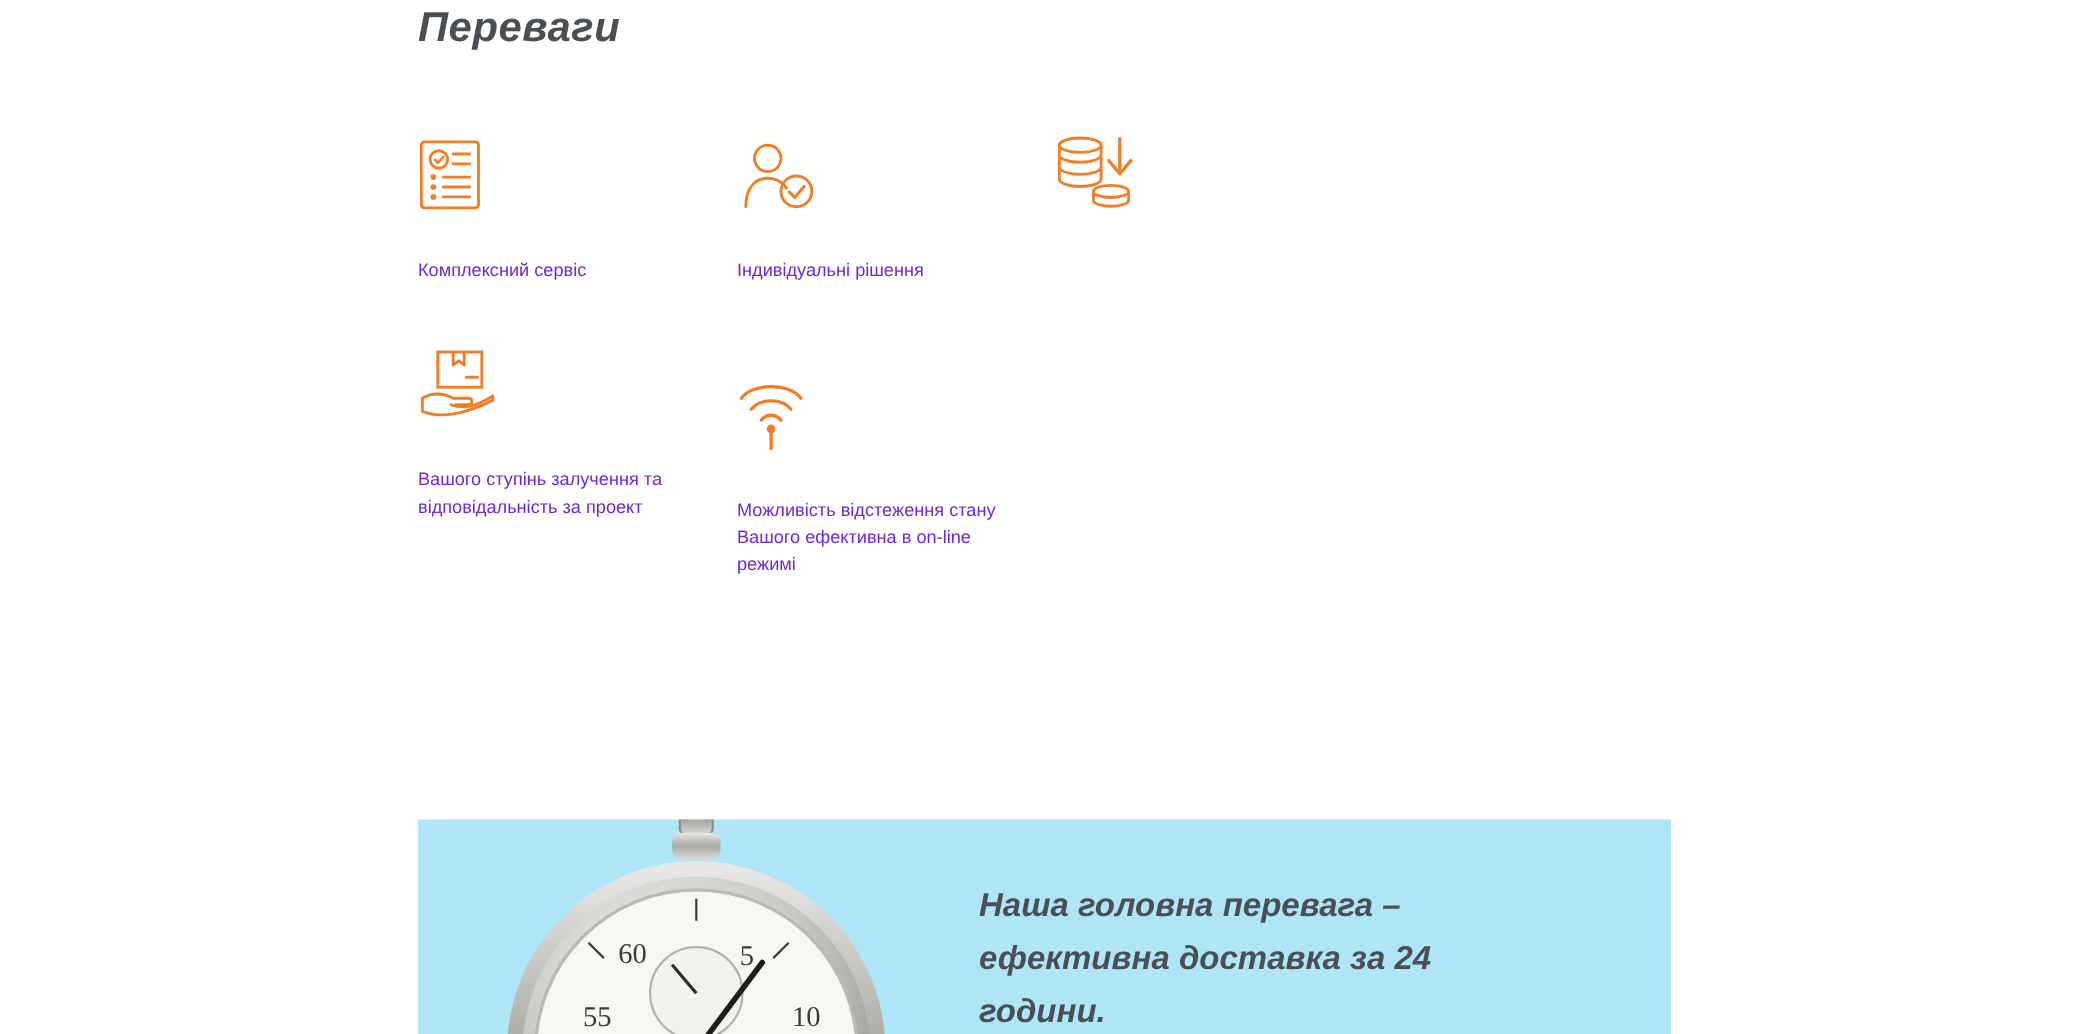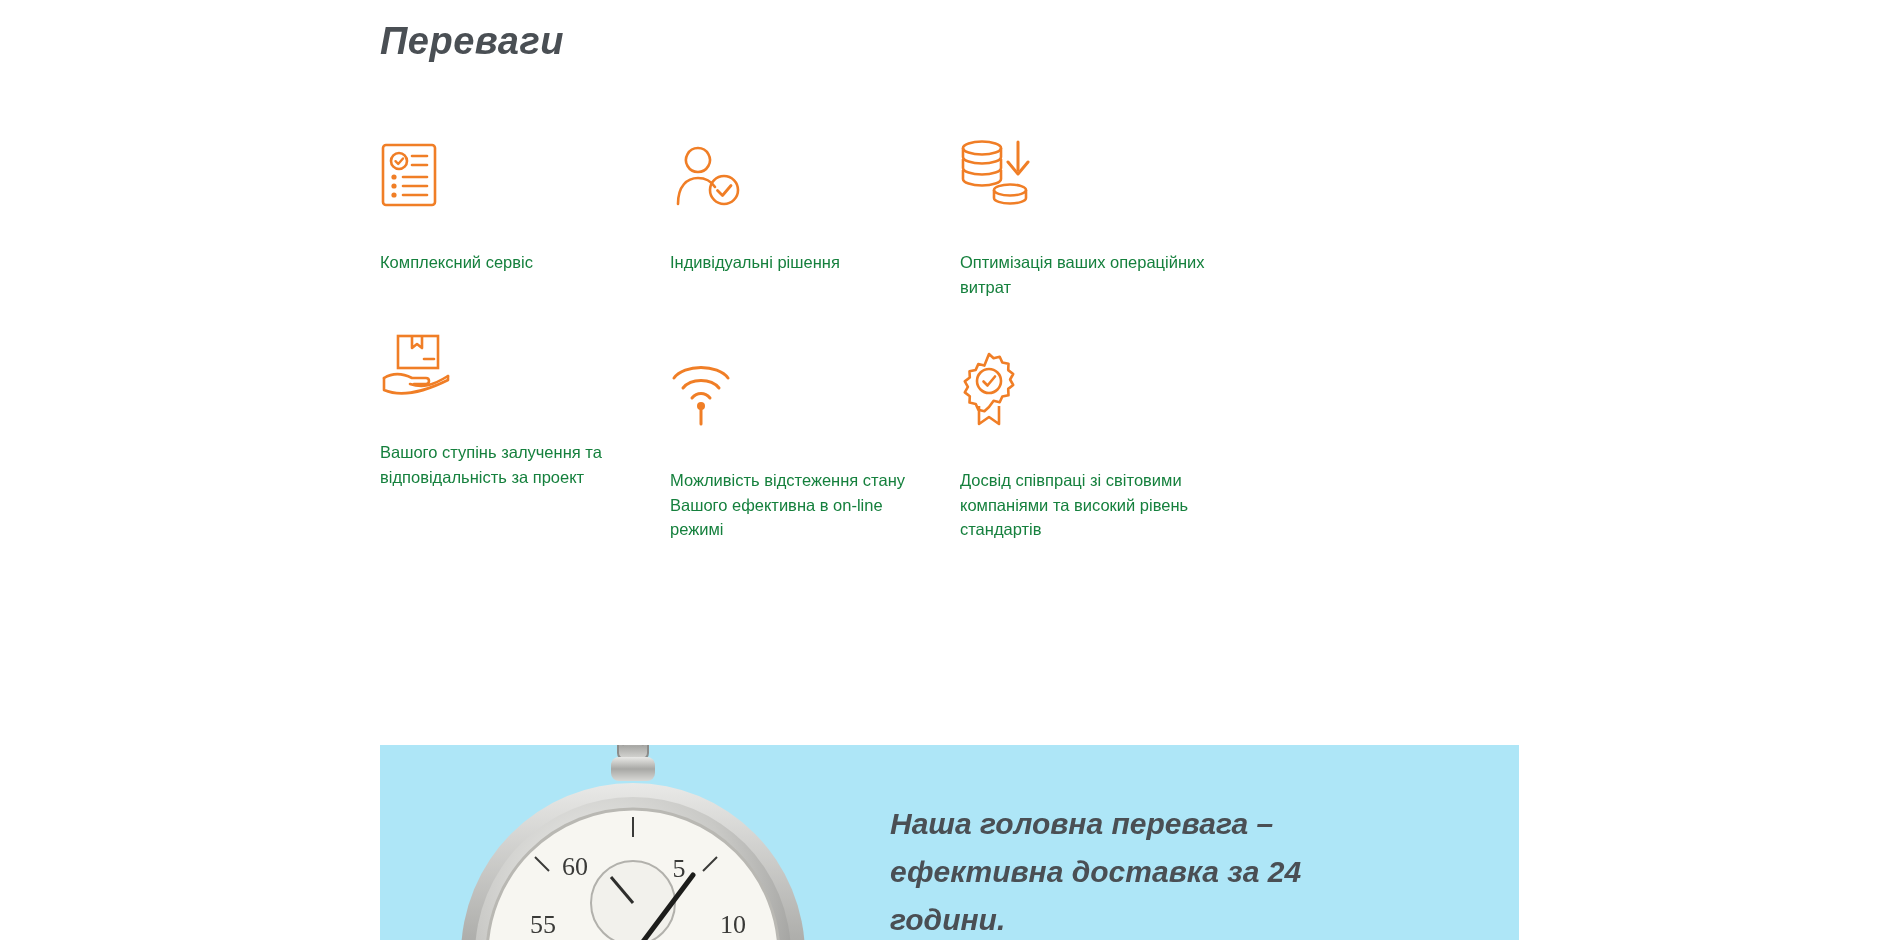--- a/index.html
+++ b/index.html
@@ -14,21 +14,21 @@
   }
   .page {
     position: relative;
     width: 1897px;
     height: 940px;
     background: #ffffff;
   }
   .content {
     position: absolute;
     left: 380px;
-    top: 16px;
+    top: 0;
     width: 1140px;
   }
   .section-title {
     font-size: 38px;
     font-weight: bold;
     font-style: italic;
     color: #4a4f54;
     letter-spacing: 0.5px;
     margin: 0;
     padding-top: 0px;
@@ -45,21 +45,21 @@
   }
   .feature-icon {
     height: 80px;
     display: flex;
     align-items: flex-end;
     margin-bottom: 42px;
   }
   .feature-label {
     font-size: 16.5px;
     line-height: 24.5px;
-    color: #15803d;
+    color: #6d28d9;
     max-width: 262px;
   }
   .row2 {
     margin-top: 28px;
   }
   .banner {
     position: absolute;
     left: 380px;
     top: 745px;
     width: 1139px;
@@ -135,21 +135,20 @@
             <ellipse cx="22" cy="10" rx="19" ry="6.5" fill="none" stroke="#f07e26" stroke-width="2.6"></ellipse>
             <path d="M3 10 v9 a19 6.5 0 0 0 38 0 v-9" fill="none" stroke="#f07e26" stroke-width="2.6"></path>
             <path d="M3 21 v9 a19 6.5 0 0 0 38 0 v-9" fill="none" stroke="#f07e26" stroke-width="2.6"></path>
             <path d="M3 32 v9 a19 6.5 0 0 0 38 0 v-9" fill="none" stroke="#f07e26" stroke-width="2.6"></path>
             <ellipse cx="50" cy="52" rx="16" ry="5.5" fill="none" stroke="#f07e26" stroke-width="2.6"></ellipse>
             <path d="M34 52 v8 a16 5.5 0 0 0 32 0 v-8" fill="none" stroke="#f07e26" stroke-width="2.6"></path>
             <line x1="58" y1="4" x2="58" y2="32" stroke="#f07e26" stroke-width="3" stroke-linecap="round"></line>
             <path d="M48 24 L58 36 L68 24" fill="none" stroke="#f07e26" stroke-width="3" stroke-linecap="round" stroke-linejoin="round"></path>
           </svg>
         </div>
-        <div class="feature-label">Оптимізація ваших операційних витрат</div>
       </div>
 
       <div class="feature">
         <div class="feature-icon">
           <svg width="72" height="66" viewBox="0 0 72 66">
             <rect x="18" y="4" width="40" height="32" fill="none" stroke="#f07e26" stroke-width="2.6"></rect>
             <path d="M32 4 v12 l5 -4 l5 4 v-12" fill="none" stroke="#f07e26" stroke-width="2.6" stroke-linejoin="round"></path>
             <line x1="44" y1="27" x2="54" y2="27" stroke="#f07e26" stroke-width="2.6" stroke-linecap="round"></line>
             <path d="M4 46 C14 40 24 42 32 46 L46 46 C50 46 50 52 46 52 L34 52" fill="none" stroke="#f07e26" stroke-width="2.6" stroke-linecap="round" stroke-linejoin="round"></path>
             <path d="M30 52 C42 56 52 54 68 44" fill="none" stroke="#f07e26" stroke-width="2.6" stroke-linecap="round"></path>
@@ -166,31 +165,20 @@
             <path d="M4 22 C14 8 48 8 58 22" fill="none" stroke="#f07e26" stroke-width="3" stroke-linecap="round"></path>
             <path d="M13 32 C21 22 41 22 49 32" fill="none" stroke="#f07e26" stroke-width="3" stroke-linecap="round"></path>
             <path d="M22 42 C27 36 35 36 40 42" fill="none" stroke="#f07e26" stroke-width="3" stroke-linecap="round"></path>
             <circle cx="31" cy="50" r="4" fill="#f07e26"></circle>
             <line x1="31" y1="52" x2="31" y2="68" stroke="#f07e26" stroke-width="3" stroke-linecap="round"></line>
           </svg>
         </div>
         <div class="feature-label">Можливість відстеження стану Вашого ефективна в on-line режимі</div>
       </div>
 
-      <div class="feature row2">
-        <div class="feature-icon">
-          <svg width="58" height="74" viewBox="0 0 58 74">
-            <path d="M29 2 l4.6 4.2 6.1 -1.5 2.6 5.8 6.2 1.3 -0.3 6.3 5 3.9 -3.1 5.5 3.1 5.5 -5 3.9 0.3 6.3 -6.2 1.3 -2.6 5.8 -6.1 -1.5 L29 55 l-4.6 4.2 -6.1 -1.5 -2.6 -5.8 -6.2 -1.3 0.3 -6.3 -5 -3.9 3.1 -5.5 -3.1 -5.5 5 -3.9 -0.3 -6.3 6.2 -1.3 2.6 -5.8 6.1 1.5 Z" fill="none" stroke="#f07e26" stroke-width="2.6" stroke-linejoin="round"></path>
-            <circle cx="29" cy="29" r="12" fill="none" stroke="#f07e26" stroke-width="2.6"></circle>
-            <path d="M23.5 29.5 L27.5 33.5 L35 24.5" fill="none" stroke="#f07e26" stroke-width="2.6" stroke-linecap="round" stroke-linejoin="round"></path>
-            <path d="M19 54 L19 72 L29 65 L39 72 L39 54" fill="none" stroke="#f07e26" stroke-width="2.6" stroke-linejoin="round"></path>
-          </svg>
-        </div>
-        <div class="feature-label">Досвід співпраці зі світовими компаніями та високий рівень стандартів</div>
-      </div>
 
     </div>
   </div>
 
   <div class="banner">
     <svg class="banner-img" viewBox="0 0 420 420">
       <defs>
         <radialGradient id="metal" cx="40%" cy="30%" r="75%">
           <stop offset="0%" stop-color="#f4f4f2"></stop>
           <stop offset="55%" stop-color="#c9c9c6"></stop>

